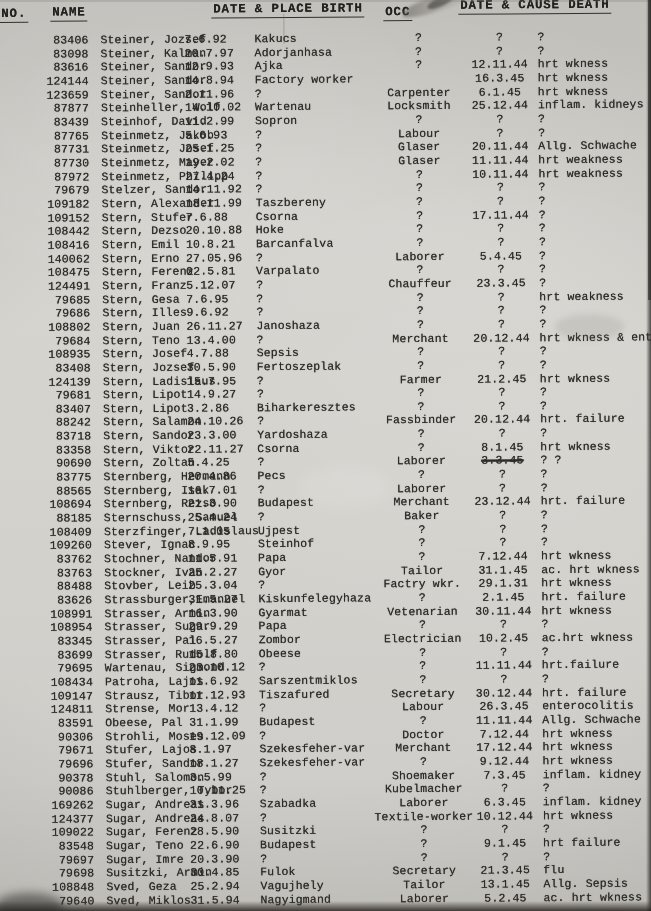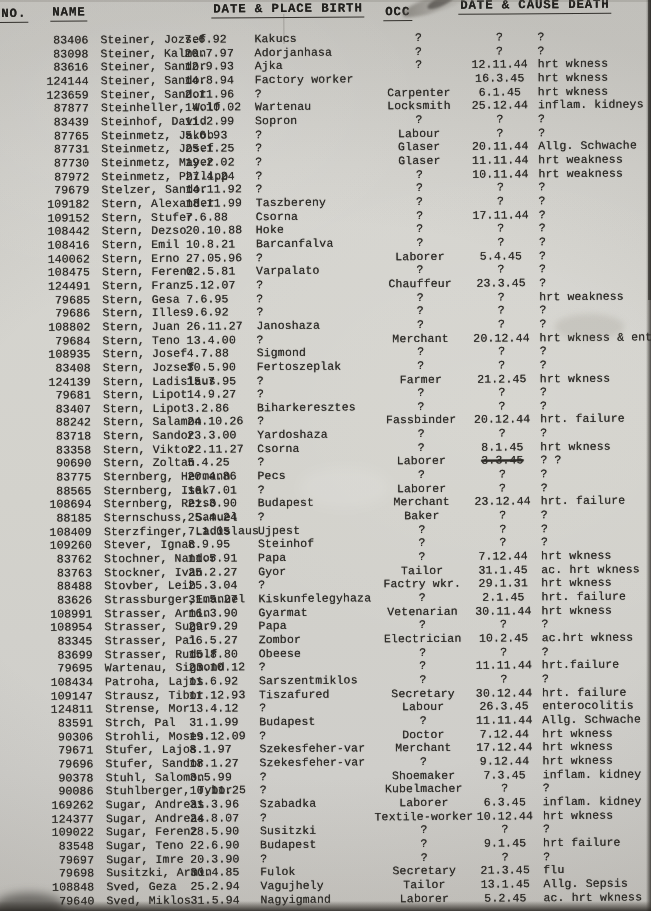--- a/index.html
+++ b/index.html
@@ -303,21 +303,21 @@
     <span class="c col-bdate">13.4.00</span>
     <span class="c col-bplace">?</span>
     <span class="c col-occ">Merchant</span>
     <span class="c col-ddate">20.12.44</span>
     <span class="c col-dcause">hrt wkness &amp; enterl.</span>
   </div>
         <div class="row" style="top: 348.18px;">
     <span class="c col-no">108935</span>
     <span class="c col-name">Stern, Josef</span>
     <span class="c col-bdate">4.7.88</span>
-    <span class="c col-bplace">Sigmond</span>
+    <span class="c col-bplace">Sepsis</span>
     <span class="c col-occ">?</span>
     <span class="c col-ddate">?</span>
     <span class="c col-dcause">?</span>
   </div>
         <div class="row" style="top: 361.84px;">
     <span class="c col-no">83408</span>
     <span class="c col-name">Stern, Jozsef</span>
     <span class="c col-bdate">30.5.90</span>
     <span class="c col-bplace">Fertoszeplak</span>
     <span class="c col-occ">?</span>
@@ -544,21 +544,21 @@
     <span class="c col-no">124811</span>
     <span class="c col-name">Strense, Mor</span>
     <span class="c col-bdate">13.4.12</span>
     <span class="c col-bplace">?</span>
     <span class="c col-occ">Labour</span>
     <span class="c col-ddate">26.3.45</span>
     <span class="c col-dcause">enterocolitis</span>
   </div>
         <div class="row" style="top: 717px;">
     <span class="c col-no">83591</span>
-    <span class="c col-name">Strch, Pal</span>
+    <span class="c col-name">Obeese, Pal</span>
     <span class="c col-bdate">31.1.99</span>
     <span class="c col-bplace">Budapest</span>
     <span class="c col-occ">?</span>
     <span class="c col-ddate">11.11.44</span>
     <span class="c col-dcause">Allg. Schwache</span>
   </div>
         <div class="row" style="top: 730.66px;">
     <span class="c col-no">90306</span>
     <span class="c col-name">Strohli, Moses</span>
     <span class="c col-bdate">19.12.09</span>

